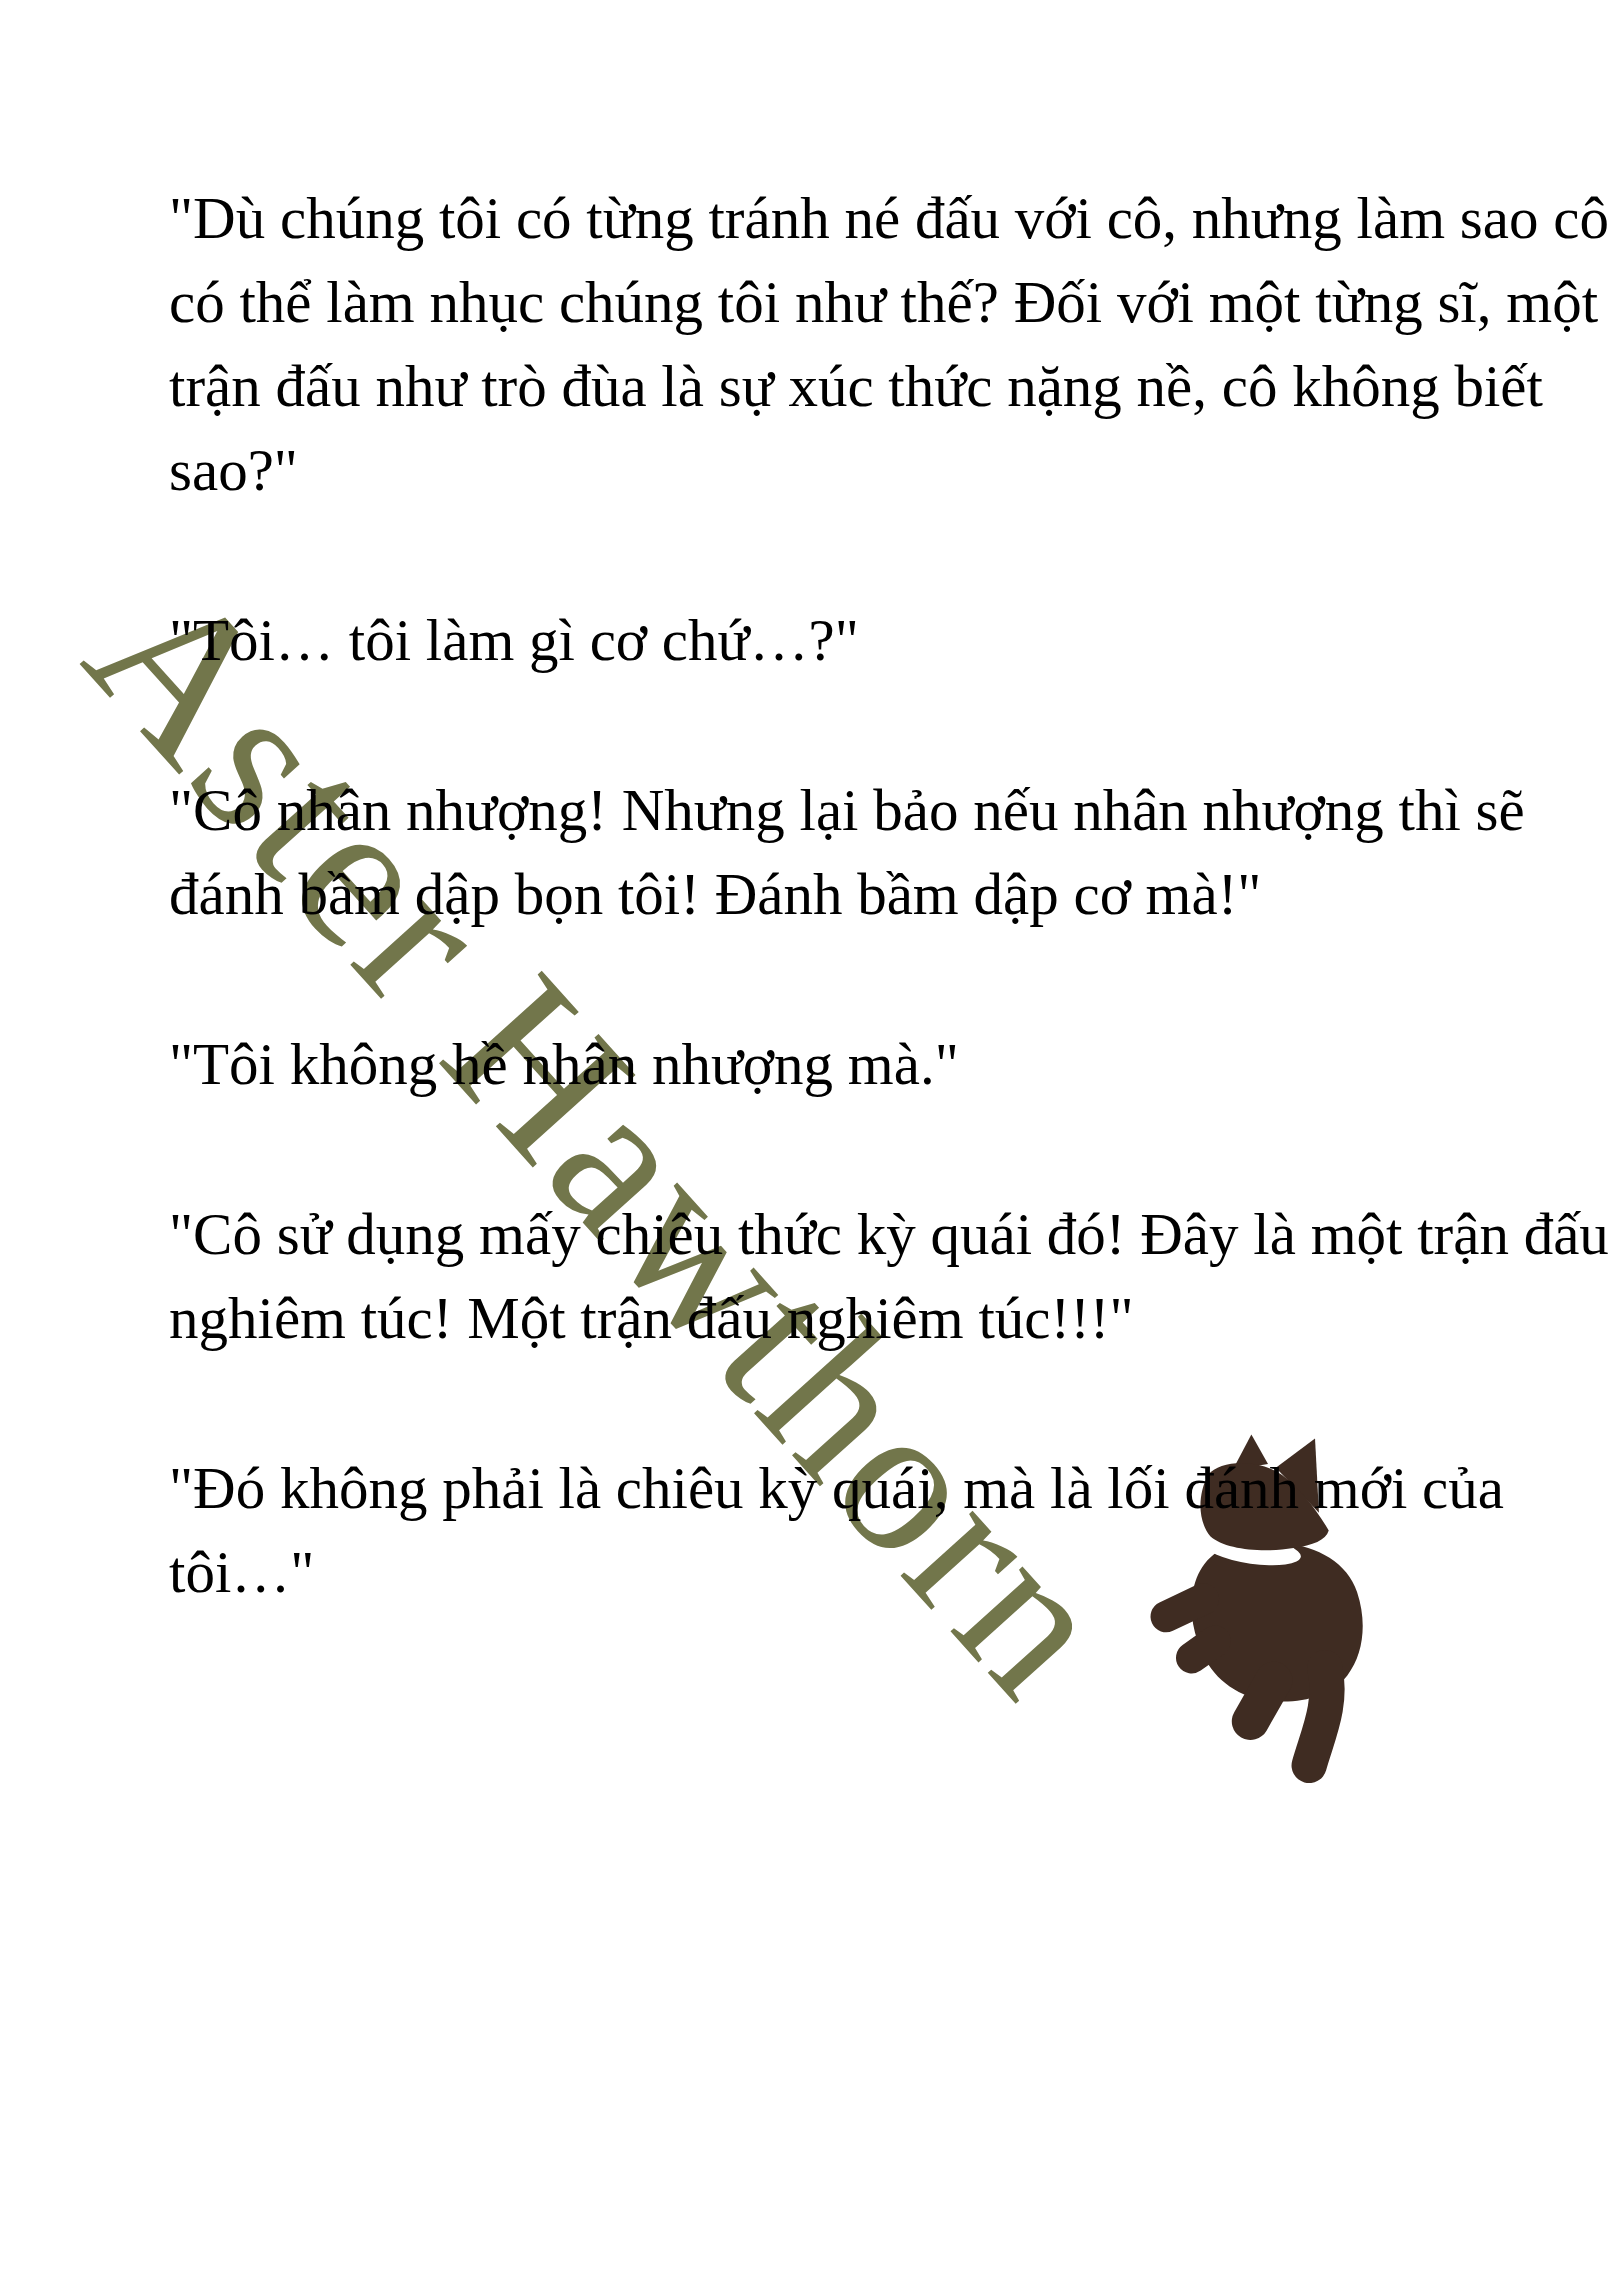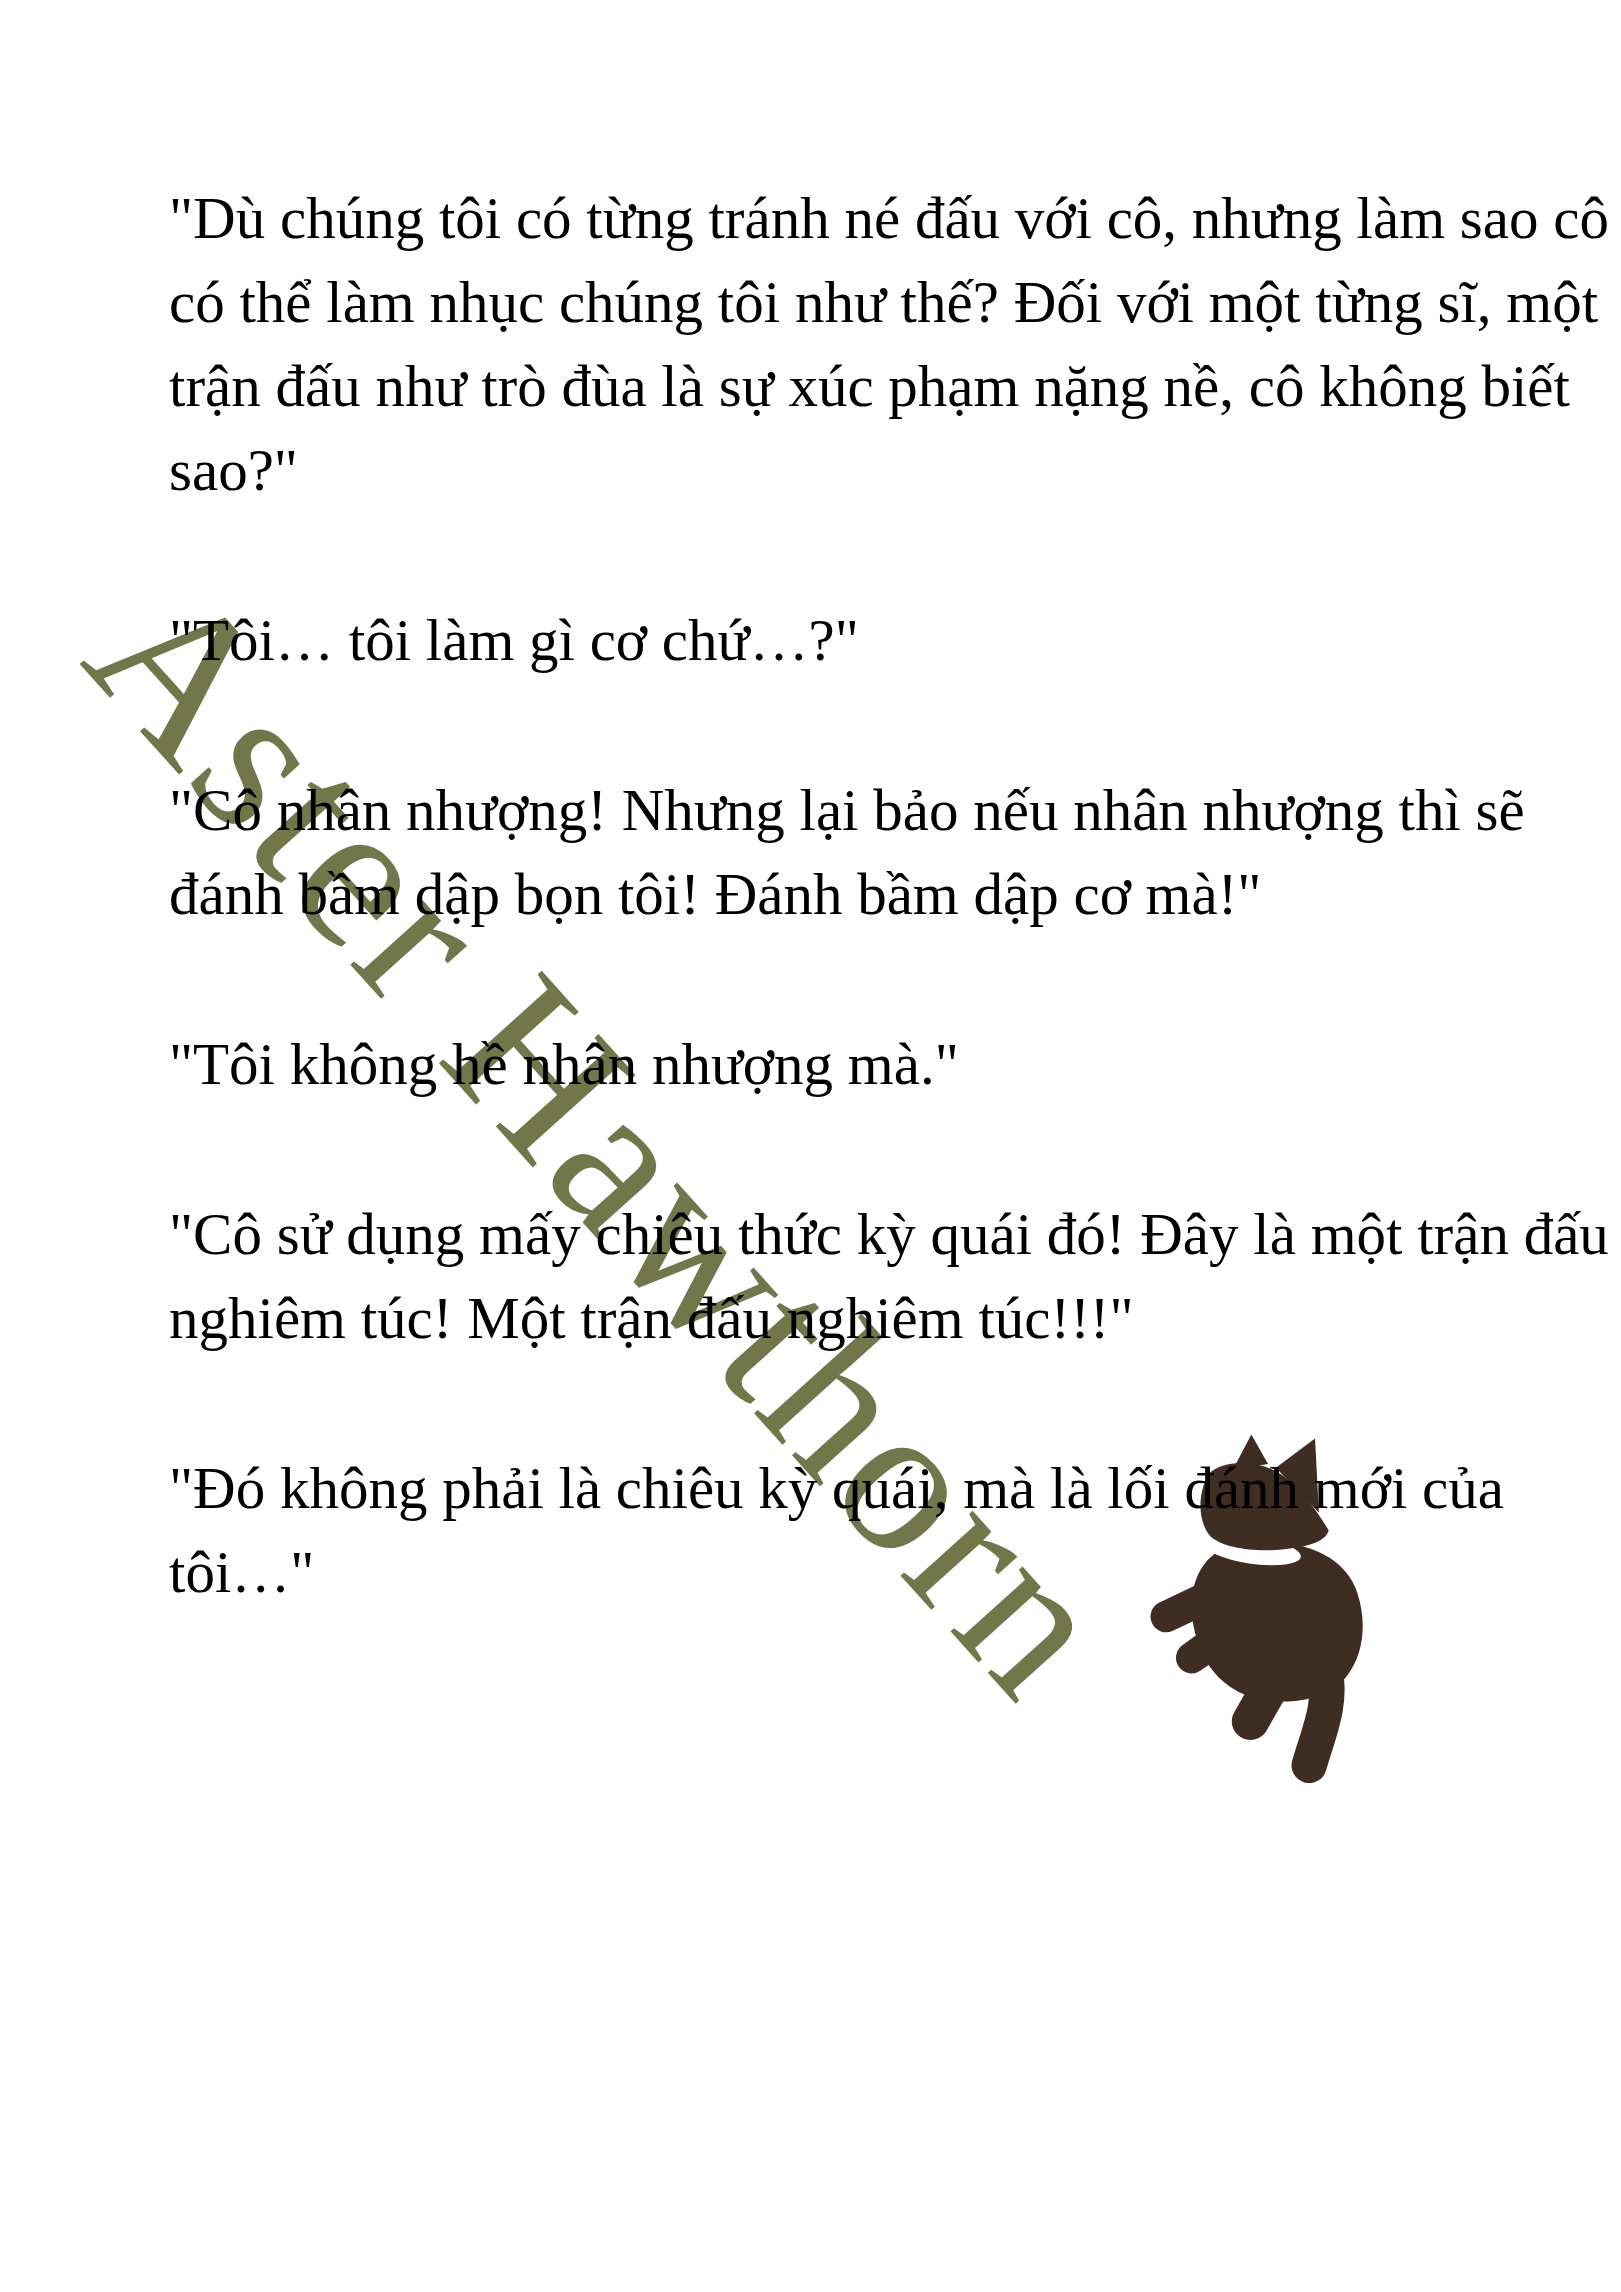--- a/index.html
+++ b/index.html
@@ -98,21 +98,21 @@
 
       <path d="M 202,262 C 210,300 195,330 186,362" stroke="#3f2c22" stroke-width="36" stroke-linecap="round" fill="none"></path>
     </g>
   </svg>
 
   <div class="content">
 
     <div class="para">
       <div class="line">"Dù chúng tôi có từng tránh né đấu với cô, nhưng làm sao cô</div>
       <div class="line">có thể làm nhục chúng tôi như thế? Đối với một từng sĩ, một</div>
-      <div class="line">trận đấu như trò đùa là sự xúc phạm nặng nề, cô không biết</div>
+      <div class="line">trận đấu như trò đùa là sự xúc thức nặng nề, cô không biết</div>
       <div class="line">sao?"</div>
     </div>
 
     <div class="para">
       <div class="line">"Tôi… tôi làm gì cơ chứ…?"</div>
     </div>
 
 
     <div class="para">
       <div class="line">"Cô nhân nhượng! Nhưng lại bảo nếu nhân nhượng thì sẽ</div>

